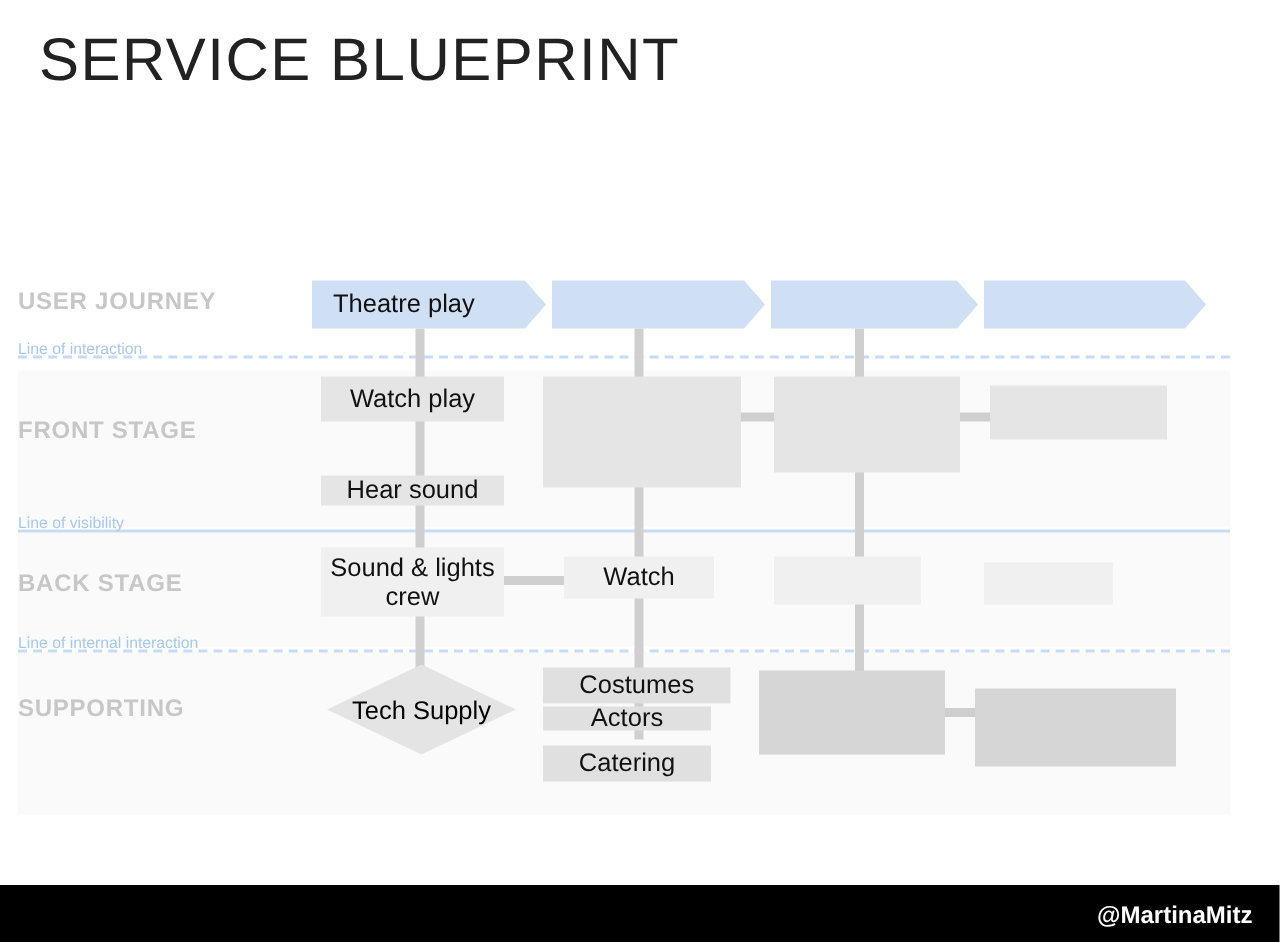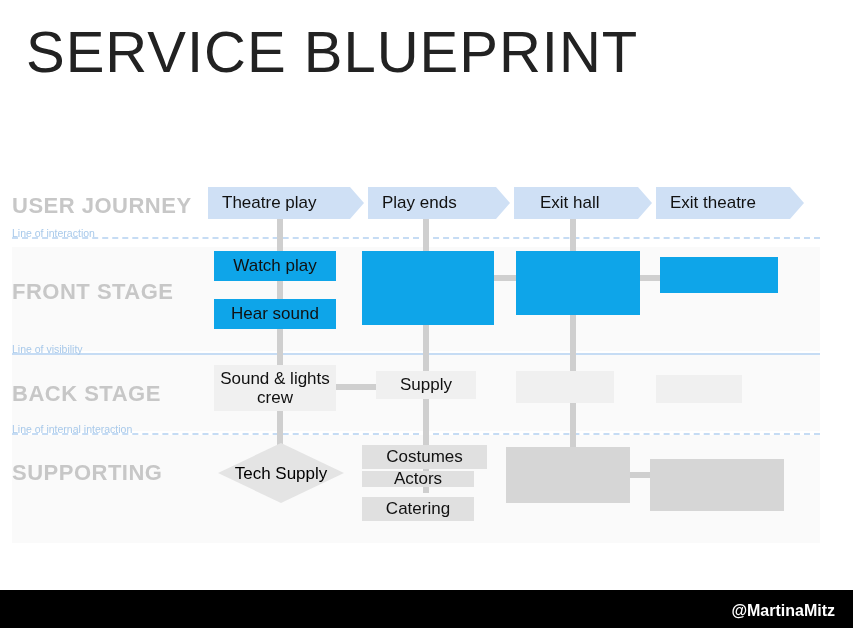--- a/index.html
+++ b/index.html
@@ -1,30 +1,30 @@
 <!DOCTYPE html>
 <html><head>
 <meta charset="utf-8">
 <style>
 html,body{margin:0;padding:0}
 body{width:853px;height:628px;background:#fff;font-family:"Helvetica Neue",Helvetica,Arial,sans-serif;position:relative;overflow:hidden}
-.title{position:absolute;left:26px;top:18px;font-size:58px;font-weight:200;letter-spacing:1px;color:#222}
+.title{position:absolute;left:26px;top:18px;font-size:40px;font-weight:200;letter-spacing:1px;color:#222}
 .stage{position:absolute;left:0;top:175px;width:853px}
-.lane-label{position:absolute;left:12px;font-size:22px;font-weight:700;color:#c7c7c7;letter-spacing:.5px}
+.lane-label{position:absolute;left:12px;font-size:16px;font-weight:700;color:#c7c7c7;letter-spacing:.5px}
 .lane-label.two{line-height:20px}
 .divider{position:absolute;left:12px;width:808px;height:0;border-top:2px dashed #c6dcf4}
 .divider.solid{border-top:2px solid #c6dcf4}
 .div-label{position:absolute;left:12px;font-size:10.5px;color:#a8c9ea}
 .band{position:absolute;left:12px;width:808px;background:#fafafa}
 .journey-arrow{position:absolute;height:48px}
 .journey-arrow .body{position:absolute;left:0;top:0;height:32px;background:#cfe0f5}
 .journey-arrow .tip{position:absolute;top:0;width:0;height:0;border-top:16px solid transparent;border-bottom:16px solid transparent;border-left:14px solid #cfe0f5}
 .journey-arrow .txt{position:absolute;left:0;top:0;height:32px;display:flex;align-items:center;padding-left:14px;font-size:17px;color:#111}
 .box{position:absolute;display:flex;align-items:center;justify-content:center;text-align:center;font-size:17px;color:#111;box-sizing:border-box}
-.box.blue{background:#0ea5e9}
+.box.blue{background:#e5e5e5}
 .box.greyL{background:#f0f0f0}
 .box.greyM{background:#e0e0e0}
 .box.greyD{background:#d6d6d6}
 .diamond{position:absolute}
 .diamond svg{position:absolute;left:0;top:0}
 .diamond .txt{position:absolute;left:0;top:0;width:100%;height:100%;display:flex;align-items:center;justify-content:center;text-align:center;font-size:17px;line-height:19px}
 .conn{position:absolute;background:#cfcfcf}
 .footer{position:absolute;left:0;bottom:0;width:853px;height:38px;background:#000}
 .handle{position:absolute;right:18px;bottom:8px;color:#fff;font-weight:700;font-size:16px}
 </style>
@@ -67,41 +67,38 @@
   <div class="conn" style="left:596px;top:297px;width:70px;height:6px"></div>
 
   <div class="journey-arrow" style="left:208px;top:12px;width:156px">
     <div class="body" style="width:142px"></div>
       <div class="tip" style="left:142px"></div>
     <div class="txt">Theatre play</div>
   </div>
   <div class="journey-arrow" style="left:368px;top:12px;width:142px">
     <div class="body" style="width:128px"></div>
       <div class="tip" style="left:128px"></div>
-    <div class="txt">Play ends</div>
   </div>
   <div class="journey-arrow" style="left:514px;top:12px;width:138px">
     <div class="body" style="width:124px"></div>
       <div class="tip" style="left:124px"></div>
-    <div class="txt" style="padding-left:26px">Exit hall</div>
   </div>
   <div class="journey-arrow" style="left:656px;top:12px;width:148px">
     <div class="body" style="width:134px"></div>
       <div class="tip" style="left:134px"></div>
-    <div class="txt">Exit theatre</div>
   </div>
 
   <div class="box blue" style="left:214px;top:76px;width:122px;height:30px">Watch play</div>
-  <div class="box blue" style="left:214px;top:124px;width:122px;height:30px">Hear sound</div>
+  <div class="box blue" style="left:214px;top:142px;width:122px;height:20px">Hear sound</div>
   <div class="box blue" style="left:362px;top:76px;width:132px;height:74px"></div>
   <div class="box blue" style="left:516px;top:76px;width:124px;height:64px"></div>
   <div class="box blue" style="left:660px;top:82px;width:118px;height:36px"></div>
 
   <div class="box greyL" style="left:214px;top:190px;width:122px;height:46px;line-height:19px">Sound &amp; lights crew</div>
-  <div class="box greyL" style="left:376px;top:196px;width:100px;height:28px">Supply</div>
+  <div class="box greyL" style="left:376px;top:196px;width:100px;height:28px">Watch</div>
   <div class="box greyL" style="left:516px;top:196px;width:98px;height:32px"></div>
   <div class="box greyL" style="left:656px;top:200px;width:86px;height:28px"></div>
 
   <div class="diamond" style="left:218px;top:268px;width:126px;height:60px">
     <svg width="126" height="60" viewBox="0 0 126 60">
         <polygon points="63,0 126,30 63,60 0,30" fill="#e4e4e4"></polygon>
       </svg>
     <div class="txt">Tech Supply</div>
   </div>
   <div class="box greyM" style="left:362px;top:270px;width:125px;height:24px">Costumes</div>

